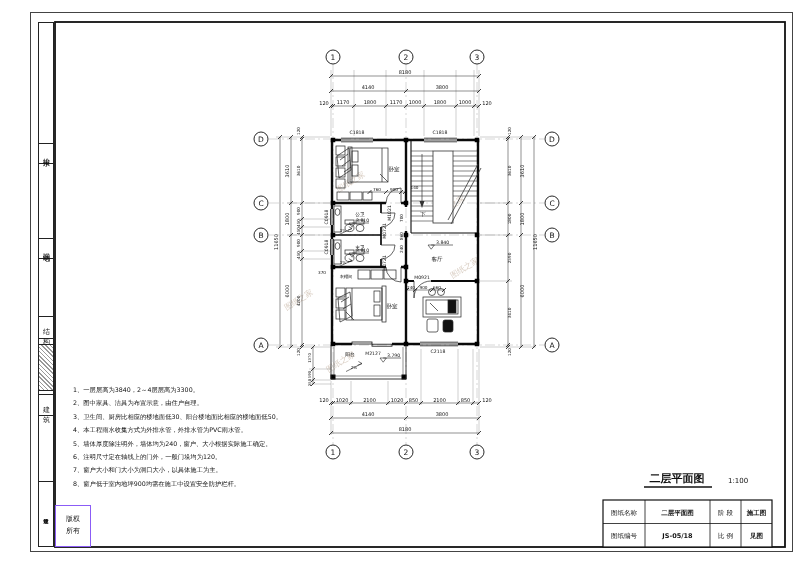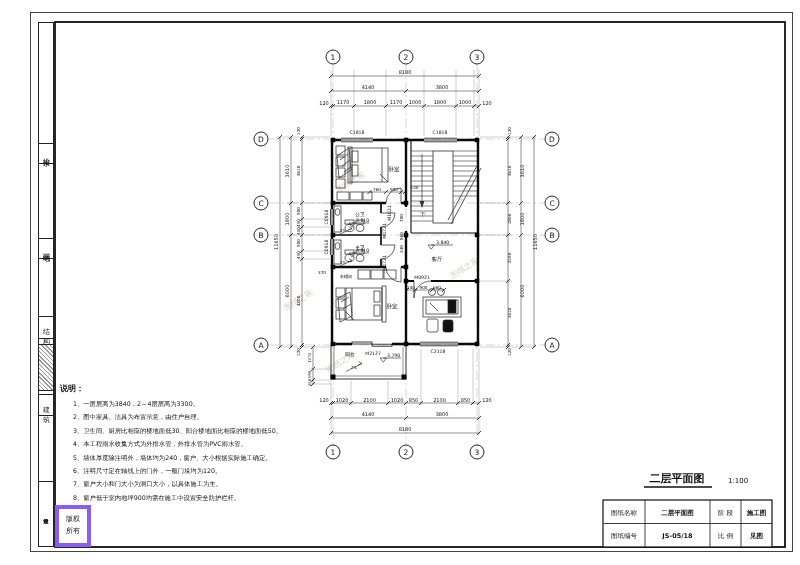--- a/index.html
+++ b/index.html
@@ -25,21 +25,21 @@
   .sbox{position:absolute;left:0;width:100%;box-sizing:border-box;
         border-top:1px solid #222;border-bottom:1px solid #222;
         display:flex;align-items:center;justify-content:center;}
   .vtxt{writing-mode:vertical-lr;text-orientation:upright;font-size:7px;
         letter-spacing:1px;color:#111;}
   .vtiny{writing-mode:vertical-lr;text-orientation:upright;font-size:5px;
         letter-spacing:0;color:#111;}
   .hatch{background:repeating-linear-gradient(45deg,#999 0 1px,#fff 1px 3px);}
   
   .copy{position:absolute;left:55px;top:505px;width:36px;height:42px;
-        border:4px solid #8b5cf6;box-sizing:border-box;display:flex;flex-direction:column;
+        border:1px solid #8b5cf6;box-sizing:border-box;display:flex;flex-direction:column;
         align-items:center;justify-content:center;font-size:7px;line-height:1.7;}
   
   .notes{position:absolute;left:60px;top:383px;width:280px;}
   .notes .nt{font-size:8px;font-weight:bold;margin-bottom:3px;}
   .notes .ni{font-size:6.3px;line-height:13.4px;padding-left:13px;white-space:nowrap;}
 </style>
 </head>
 <body>
 
 <div class="sheet">
@@ -407,21 +407,20 @@
 </div>
 
 
 <div class="copy">
   <span>版权</span>
   <span>所有</span>
 </div>
 
 
 <div class="notes">
-  <div class="nt">说明：</div>
   <div class="ni">1、一层层高为3840，2～4层层高为3300。</div>
   <div class="ni">2、图中家具、洁具为布置示意，由住户自理。</div>
   <div class="ni">3、卫生间、厨房比相应的楼地面低30、阳台楼地面比相应的楼地面低50。</div>
   <div class="ni">4、本工程雨水收集方式为外排水管，外排水管为PVC雨水管。</div>
   <div class="ni">5、墙体厚度除注明外，墙体均为240，窗户、大小根据实际施工确定。</div>
   <div class="ni">6、注明尺寸定在轴线上的门外，一般门垛均为120。</div>
   <div class="ni">7、窗户大小和门大小为洞口大小，以具体施工为主。</div>
   <div class="ni">8、窗户低于室内地坪900均需在施工中设置安全防护栏杆。</div>
 </div>
 

